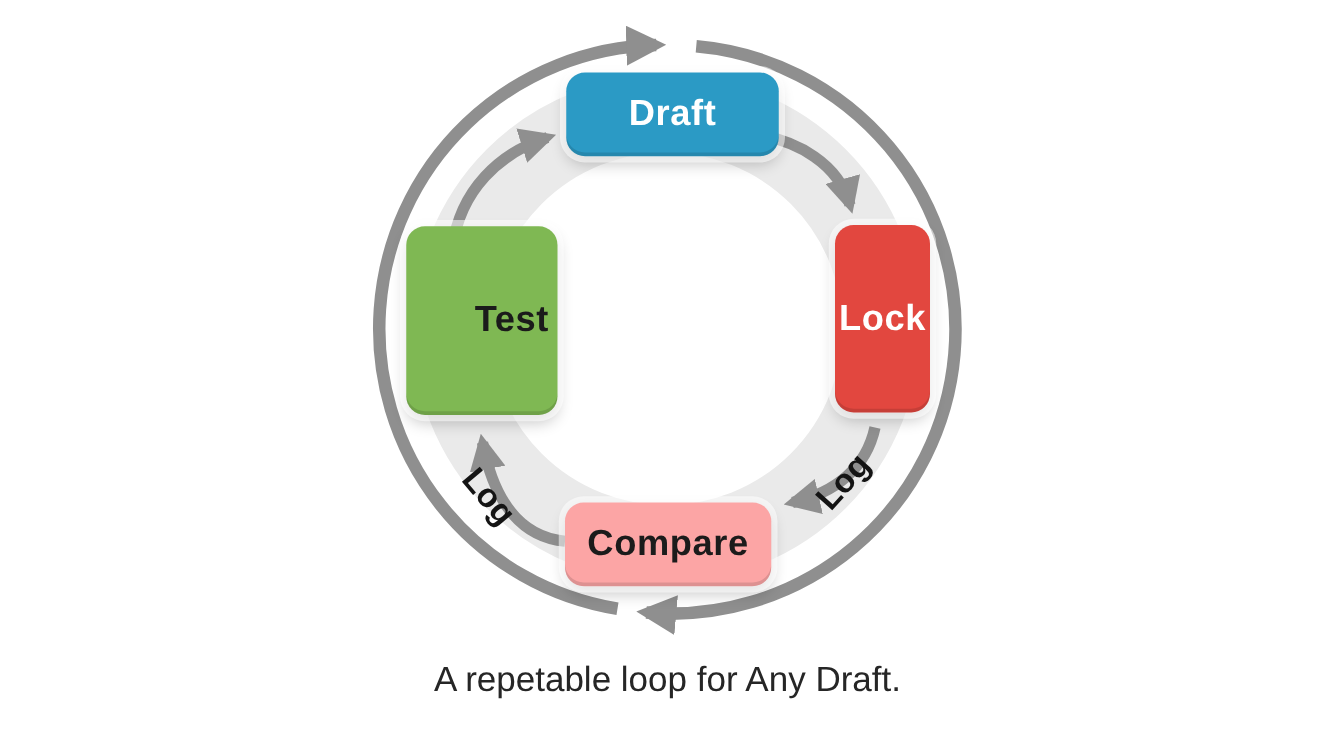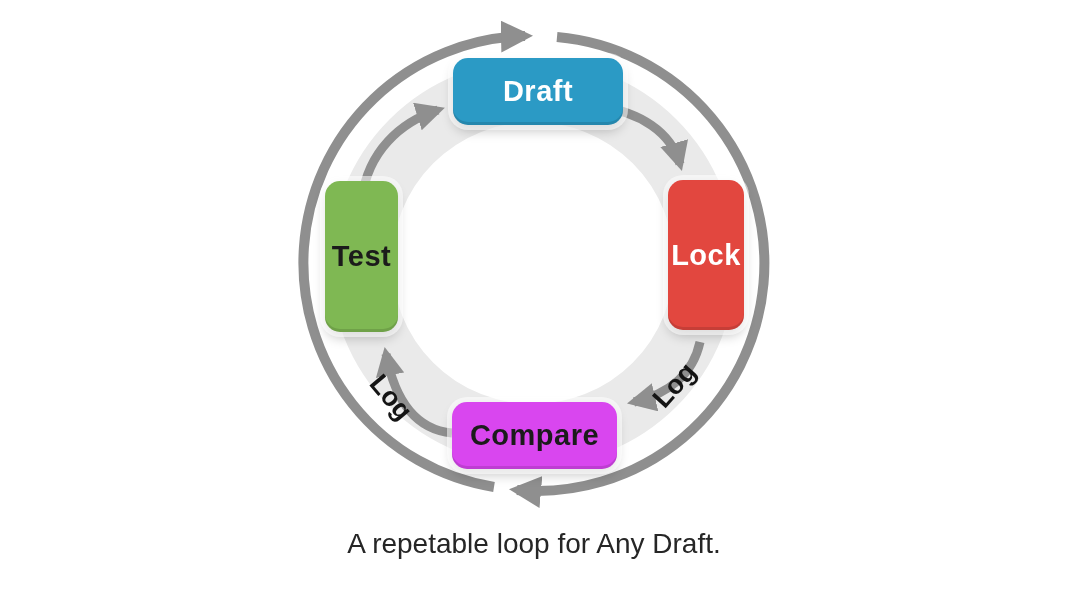--- a/index.html
+++ b/index.html
@@ -29,21 +29,21 @@
     font-weight: 700;
     font-size: 29px;
     letter-spacing: 0.5px;
     box-shadow: 0 0 0 5px rgba(255,255,255,0.55),
                 0 6px 12px rgba(0,0,0,0.22),
                 inset 0 -3px 0 rgba(0,0,0,0.12);
   }
   .node-draft   { left: 453px; top:  58px; width: 170px; height: 67px; }
   .node-lock    { left: 668px; top: 180px; width:  76px; height: 150px; }
   .node-compare { left: 452px; top: 402px; width: 165px; height: 67px; }
-  .node-test    { left: 325px; top: 181px; width:  73px; height: 151px; }
+  .node-test    { left: 325px; top: 181px; width:  73px; height: 151px; padding-left: 48px; }
   .log-label {
     position: absolute;
     font-weight: 700;
     font-size: 27px;
     color: #141414;
     transform-origin: center center;
   }
   .log-right { left: 650px; top: 370px; transform: rotate(-48deg); }
   .log-left  { left: 366px; top: 382px; transform: rotate(50deg); }
   .caption {
@@ -84,21 +84,21 @@
   </svg>
 
   <div class="node node-lock" style="background: rgb(226, 71, 63); color: rgb(255, 255, 255);">
     <span>Lock</span>
   </div>
 
   <div class="node node-draft" style="background: rgb(43, 154, 197); color: rgb(255, 255, 255);">
     <span>Draft</span>
   </div>
 
-  <div class="node node-compare" style="background: #d946ef; color: rgb(27, 27, 27);">
+  <div class="node node-compare" style="background: #fca5a5; color: rgb(27, 27, 27);">
     <span>Compare</span>
   </div>
 
   <div class="node node-test" style="background: rgb(127, 184, 83); color: rgb(27, 27, 27);">
     <span>Test</span>
   </div>
 
   <div class="log-label log-right">Log</div>
   <div class="log-label log-left">Log</div>
 

